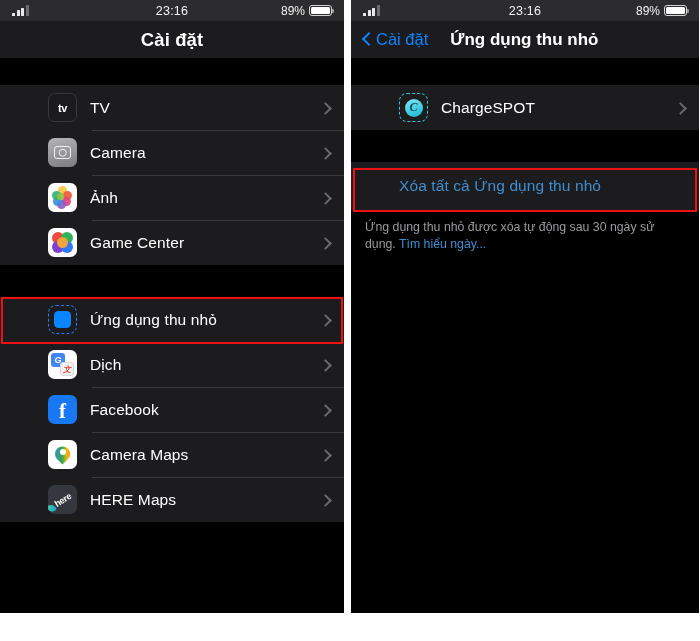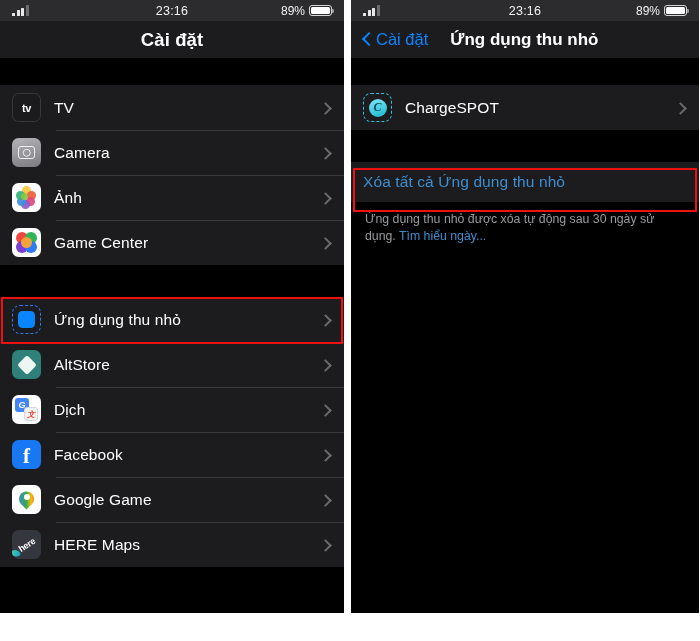--- a/index.html
+++ b/index.html
@@ -89,21 +89,21 @@
     transform: rotate(45deg);
   }
   .nav-title-left {
     margin-left: 22px; font-size: 17px; color: #ffffff; font-weight: 600;
     position: relative; z-index: 2;
   }
 
   
   .content { background: #000000; height: calc(613px - 58px); position: relative; }
   .gap { background: #000000; }
-  .group { background: #1c1c1e; }
+  .group { background: #1c1c1e; padding-left: 36px; }
 
   .row {
     position: relative;
     display: flex; align-items: center;
     height: 45px;
     padding-left: 12px; padding-right: 12px;
     cursor: pointer;
   }
   .row + .row::before {
     content: ""; position: absolute; left: 56px; right: 0; top: 0;
@@ -188,21 +188,21 @@
   .ico-cs { background: transparent; border: 1.6px dashed #2ec6dd; border-radius: 8px; }
   .ico-cs i {
     display:flex; align-items:center; justify-content:center;
     width: 18px; height: 18px; border-radius: 50%;
     background: linear-gradient(160deg,#7fe9f7,#1ab5d0);
     color:#0b4e5c; font-size: 12px; font-weight: 800; font-family:"Liberation Serif", serif;
   }
 
   
   .link-row {
-    background: #1c1c1e; height: 40px; display: flex; align-items: center;
+    background: #1c1c1e; height: 48px; display: flex; align-items: center;
     padding: 0 12px; cursor: pointer;
   }
   .link-row-label { font-size: 15.5px; color: #3e8ed0; letter-spacing: .1px; }
 
   .footer-note {
     padding: 9px 14px 0 14px;
     font-size: 12.3px; line-height: 1.35; color: #9a9a9e;
   }
   .footer-note a { color: #3e8ed0; text-decoration: none; }
 
@@ -293,27 +293,20 @@
       <div class="group">
 
         <div class="row">
           <span class="ico ico-clip">
               <i></i>
             </span>
           <span class="row-label">Ứng dụng thu nhỏ</span>
           <span class="chev"></span>
         </div>
 
-        <div class="row">
-          <span class="ico ico-alt">
-              <i></i>
-            </span>
-          <span class="row-label">AltStore</span>
-          <span class="chev"></span>
-        </div>
 
         <div class="row">
           <span class="ico ico-tr">
             <i class="tr-a">G</i>
             <i class="tr-b">文</i>
           </span>
           <span class="row-label">Dịch</span>
           <span class="chev"></span>
         </div>
 
@@ -322,21 +315,21 @@
             <span>f</span>
           </span>
           <span class="row-label">Facebook</span>
           <span class="chev"></span>
         </div>
 
         <div class="row">
           <span class="ico ico-gm">
             <span class="gm-pin"></span>
           </span>
-          <span class="row-label">Google Game</span>
+          <span class="row-label">Camera Maps</span>
           <span class="chev"></span>
         </div>
 
         <div class="row">
           <span class="ico ico-here">
             <span class="here-tag">here</span>
           </span>
           <span class="row-label">HERE Maps</span>
           <span class="chev"></span>
         </div>

